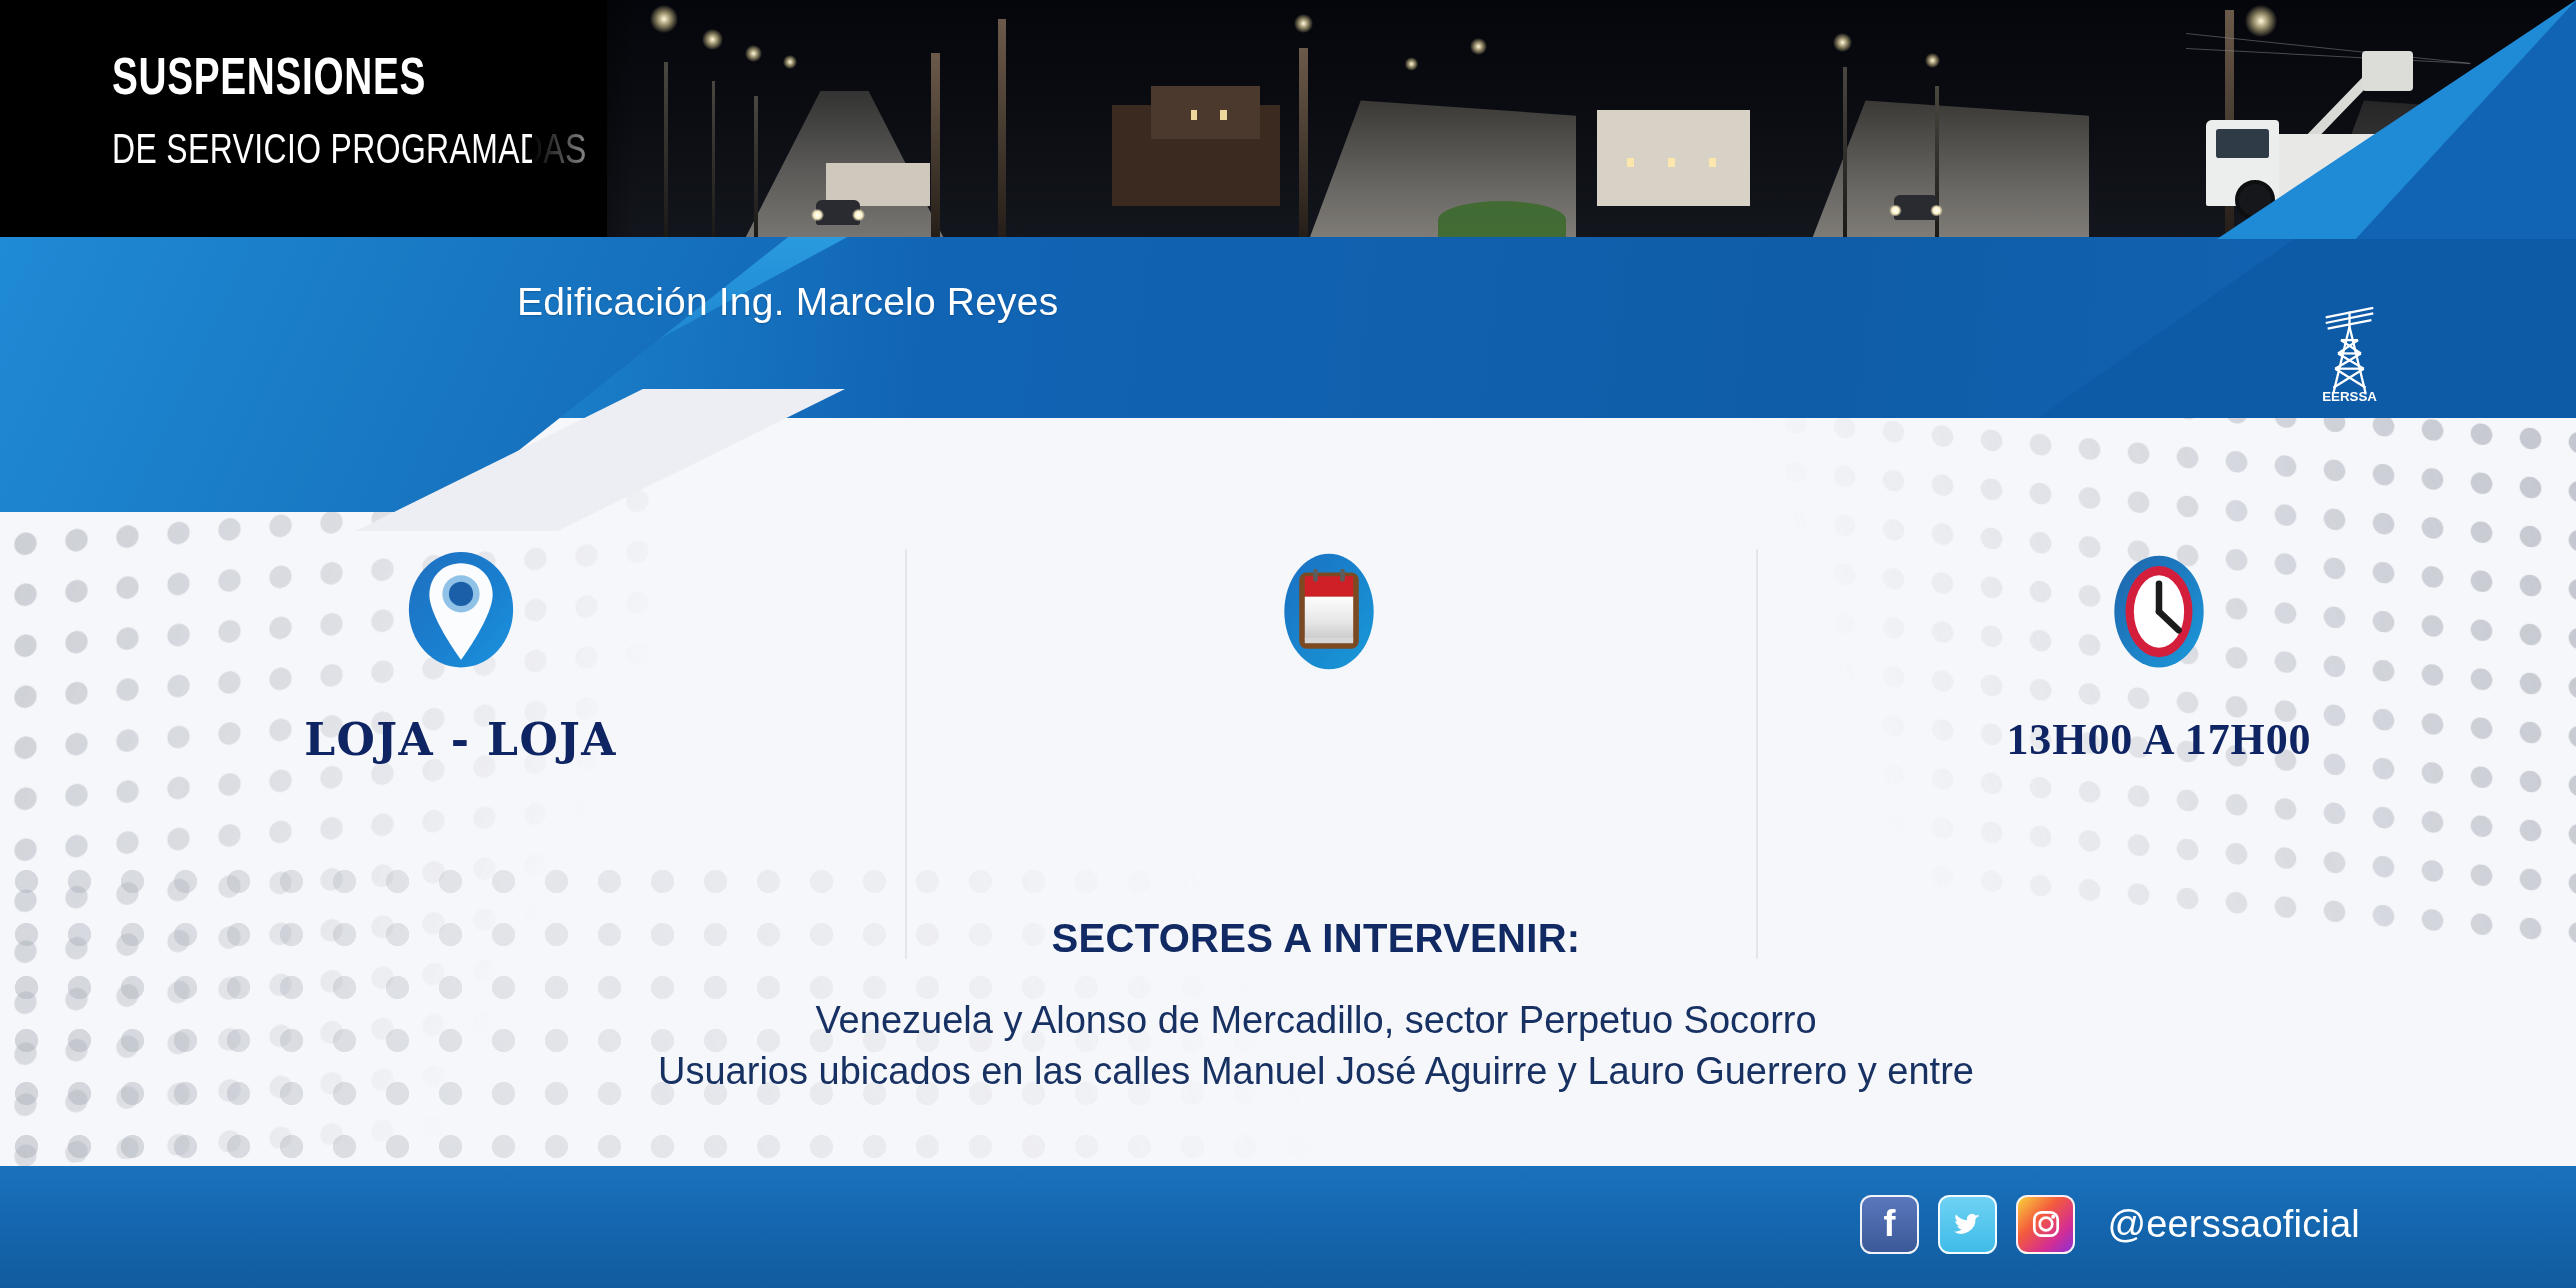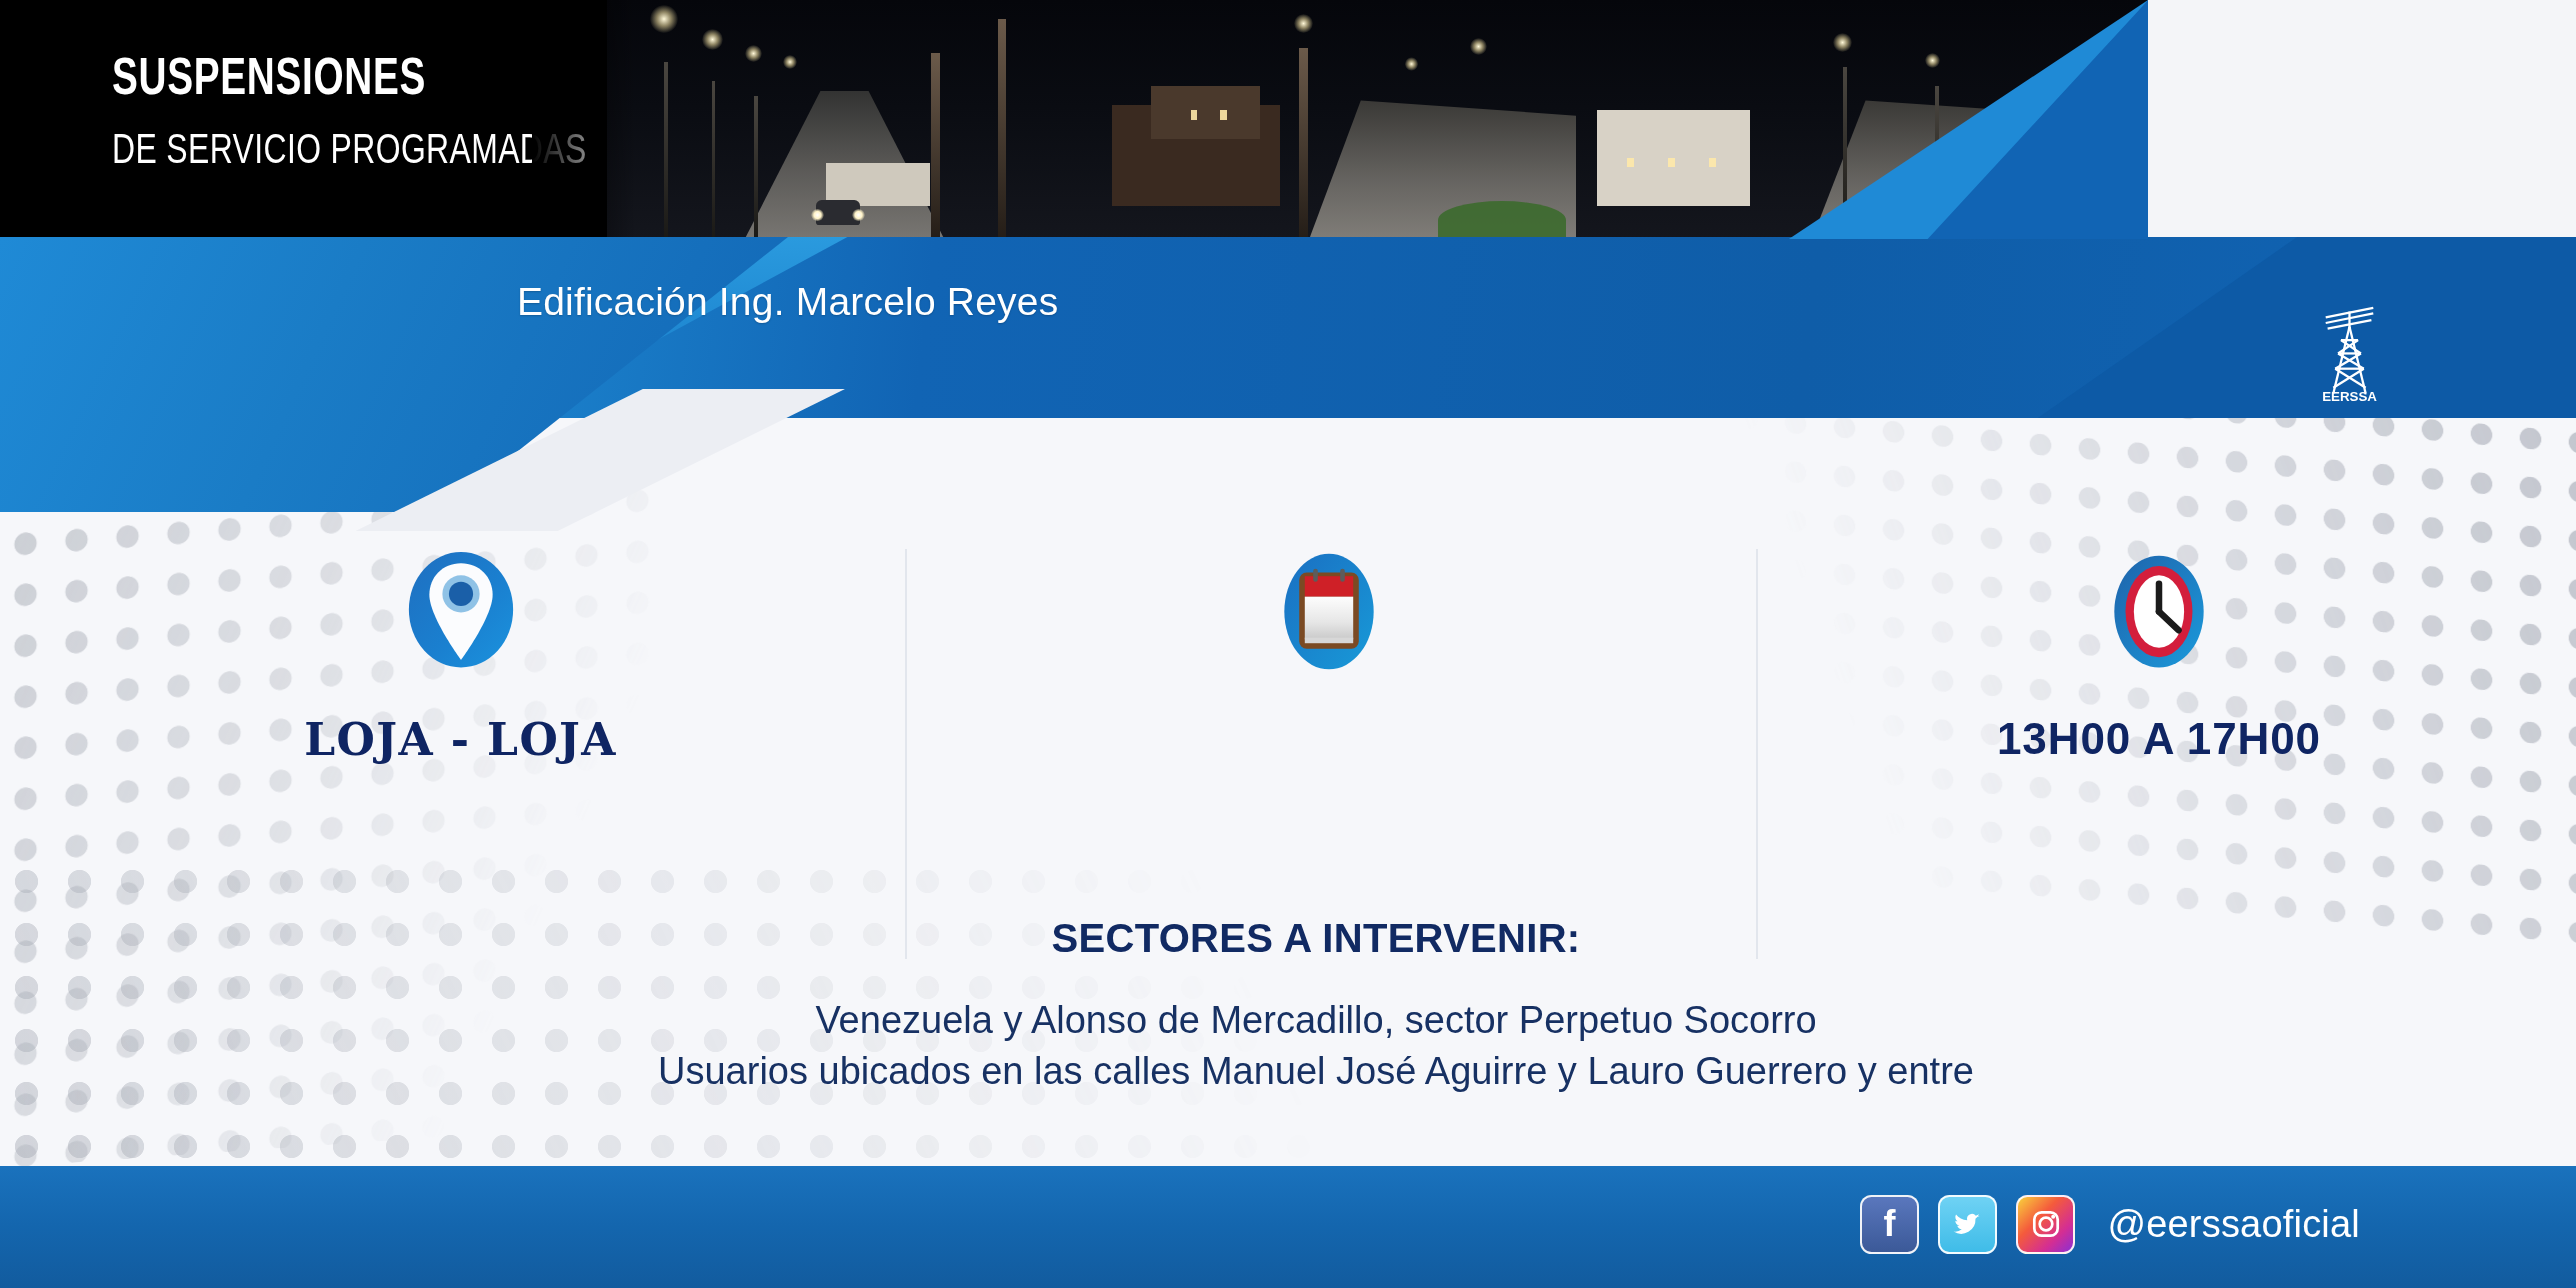--- a/index.html
+++ b/index.html
@@ -1,21 +1,21 @@
 <!DOCTYPE html>
 <html style="font-size:15px"><head>
 <meta charset="utf-8">
 <style>
   html,body{margin:0;padding:0;background:#ffffff;}
   body{width:2576px;height:1289px;overflow:hidden;font-family:"Liberation Sans",sans-serif;}
 
   #poster{position:relative;width:2576px;height:1289px;overflow:hidden;background:#f4f5f8;}
 
   
-  .banner{position:absolute;left:0;top:0;width:2148px;height:239px;overflow:hidden;background:#000;}
+  .banner{position:absolute;left:0;top:0;width:2576px;height:239px;overflow:hidden;background:#000;}
   .banner-photos{position:absolute;left:0;top:0;width:2576px;height:239px;display:flex;}
   .photo{position:relative;overflow:hidden;background:#05060a;}
   .photo-1{width:607px;}
   .photo-2{width:475px;}
   .photo-3{width:494px;}
   .photo-4{width:513px;}
   .photo-5{flex:1;}
 
   
   .sky{position:absolute;left:0;top:0;right:0;height:100%;
@@ -120,21 +120,21 @@
   
   .cols{position:absolute;left:0;top:532px;width:2080px;height:380px;z-index:12;}
   .col{position:absolute;top:0;text-align:center;}
   .col-1{left:114px;width:693px;}
   .col-2{left:911px;width:835px;}
   .col-3{left:1803px;width:712px;}
   .icon-wrap{height:161px;display:flex;align-items:center;justify-content:center;}
   .col-label{margin-top:21px;font-size:44px;font-weight:bold;color:#0f2563;
         letter-spacing:1.4px;white-space:nowrap;font-family:"DejaVu Serif",serif;}
   .col-2 .col-label{font-family:"Liberation Sans",sans-serif;letter-spacing:0.5px;}
-  .col-3 .col-label{font-family:Liberation Sans, sans-serif;letter-spacing:0.9px;}
+  .col-3 .col-label{font-family:Liberation Serif, serif;letter-spacing:0.9px;}
 
   .divider{position:absolute;top:549px;width:1.9px;height:410px;background:#e2e6ed;z-index:11;}
   .div-1{left:905px;}
   .div-2{left:1756px;}
 
   
   .sectors{position:absolute;left:0;top:916px;width:2576px;text-align:center;z-index:13;padding-left:28px;}
   .sectors-title{font-size:40px;font-weight:bold;color:#112a63;letter-spacing:0.3px;}
   .sectors-body{margin-top:34px;font-size:38px;color:#173163;line-height:1.34;}
 

